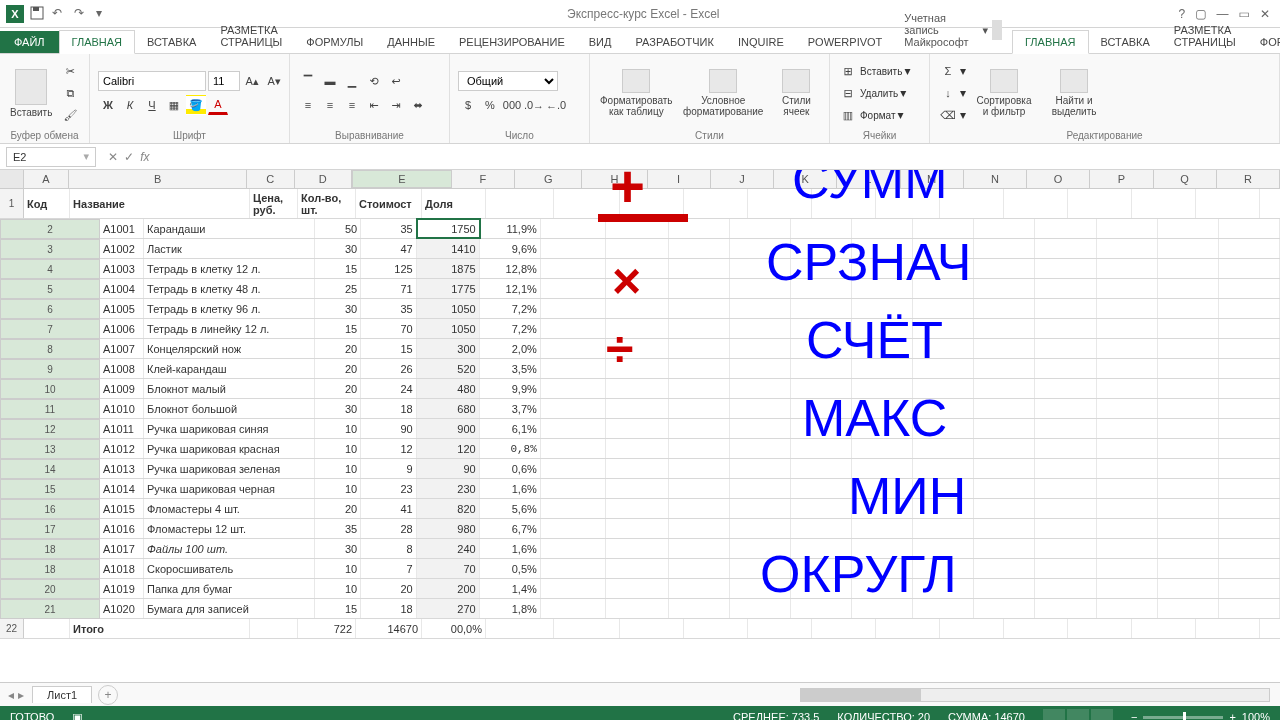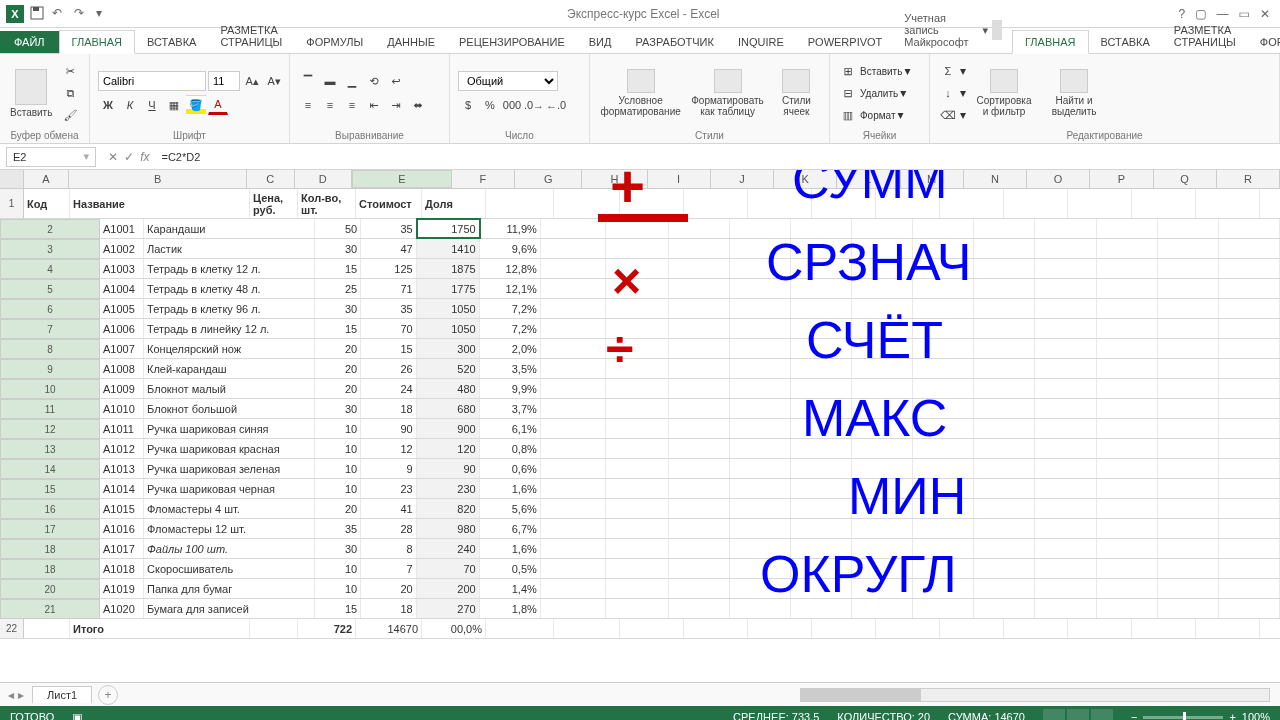--- a/index.html
+++ b/index.html
@@ -205,25 +205,25 @@
         <span class="icobtn">←.0</span>
       </div>
     </div>
       </div>
     <div class="rlabel">Число</div>
   </div>
   <div class="rgroup" style="width:240px">
     <div class="rbody">
       <div class="rbtn">
           <div class="rbico"></div>
-          <span style="max-width:90px;text-align:center">Условное форматирование</span>
+          <span style="max-width:80px;text-align:center">Форматировать как таблицу</span>
         </div>
       <div class="rbtn">
           <div class="rbico"></div>
-          <span style="max-width:80px;text-align:center">Форматировать как таблицу</span>
+          <span style="max-width:90px;text-align:center">Условное форматирование</span>
         </div>
       <div class="rbtn">
           <div class="rbico"></div>
           <span style="max-width:50px;text-align:center">Стили ячеек</span>
         </div>
     </div>
     <div class="rlabel">Стили</div>
   </div>
   <div class="rgroup" style="width:100px">
     <div class="rbody">
@@ -279,21 +279,20 @@
 <div class="fbar">
   <div class="namebox">
       <span>E2</span>
       <span style="color:#aaa">▾</span>
     </div>
   <div class="fxbtns">
     <span>✕</span>
     <span>✓</span>
     <span style="font-style:italic">fx</span>
   </div>
-  <div class="finput">=C2*D2</div>
 </div>
 
 <div class="gridwrap">
   <div class="colhdrs" id="colhdrs">
       <div class="rowh"></div>
       <div class="ch" style="width: 46px;">A</div>
       <div class="ch" style="width: 180px;">B</div>
       <div class="ch" style="width: 48px;">C</div>
       <div class="ch" style="width: 58px;">D</div>
       <div class="ch sel" style="width: 66px;">E</div>
@@ -564,21 +563,21 @@
         <div class="cell " style="width: 64px;"></div>
         <div class="cell " style="width: 64px;"></div>
       </div>
       <div class="row">
         <div class="rh sel">13</div>
         <div class="cell " style="width: 46px;">A1012</div>
         <div class="cell " style="width: 180px;">Ручка шариковая красная</div>
         <div class="cell r" style="width: 48px;">10</div>
         <div class="cell r" style="width: 58px;">12</div>
         <div class="cell r selcol" style="width: 66px;">120</div>
-        <div class="cell r" style="width: 64px;">0,8%</div>
+        <div class="cell r" style="width: 64px; font-family: Liberation Mono, monospace;">0,8%</div>
         <div class="cell " style="width: 68px;"></div>
         <div class="cell " style="width: 66px;"></div>
         <div class="cell " style="width: 64px;"></div>
         <div class="cell " style="width: 64px;"></div>
         <div class="cell " style="width: 64px;"></div>
         <div class="cell " style="width: 64px;"></div>
         <div class="cell " style="width: 64px;"></div>
         <div class="cell " style="width: 64px;"></div>
         <div class="cell " style="width: 64px;"></div>
         <div class="cell " style="width: 64px;"></div>
@@ -751,21 +750,21 @@
         <div class="cell " style="width: 64px;"></div>
         <div class="cell " style="width: 64px;"></div>
         <div class="cell " style="width: 64px;"></div>
         <div class="cell " style="width: 64px;"></div>
       </div>
       <div class="row">
         <div class="rh">22</div>
         <div class="cell " style="width: 46px;"></div>
         <div class="cell b" style="width: 180px;">Итого</div>
         <div class="cell r" style="width: 48px;"></div>
-        <div class="cell r" style="width: 58px; font-weight: bold;">722</div>
+        <div class="cell r" style="width: 58px;">722</div>
         <div class="cell r" style="width: 66px;">14670</div>
         <div class="cell r" style="width: 64px;">00,0%</div>
         <div class="cell " style="width: 68px;"></div>
         <div class="cell " style="width: 66px;"></div>
         <div class="cell " style="width: 64px;"></div>
         <div class="cell " style="width: 64px;"></div>
         <div class="cell " style="width: 64px;"></div>
         <div class="cell " style="width: 64px;"></div>
         <div class="cell " style="width: 64px;"></div>
         <div class="cell " style="width: 64px;"></div>

